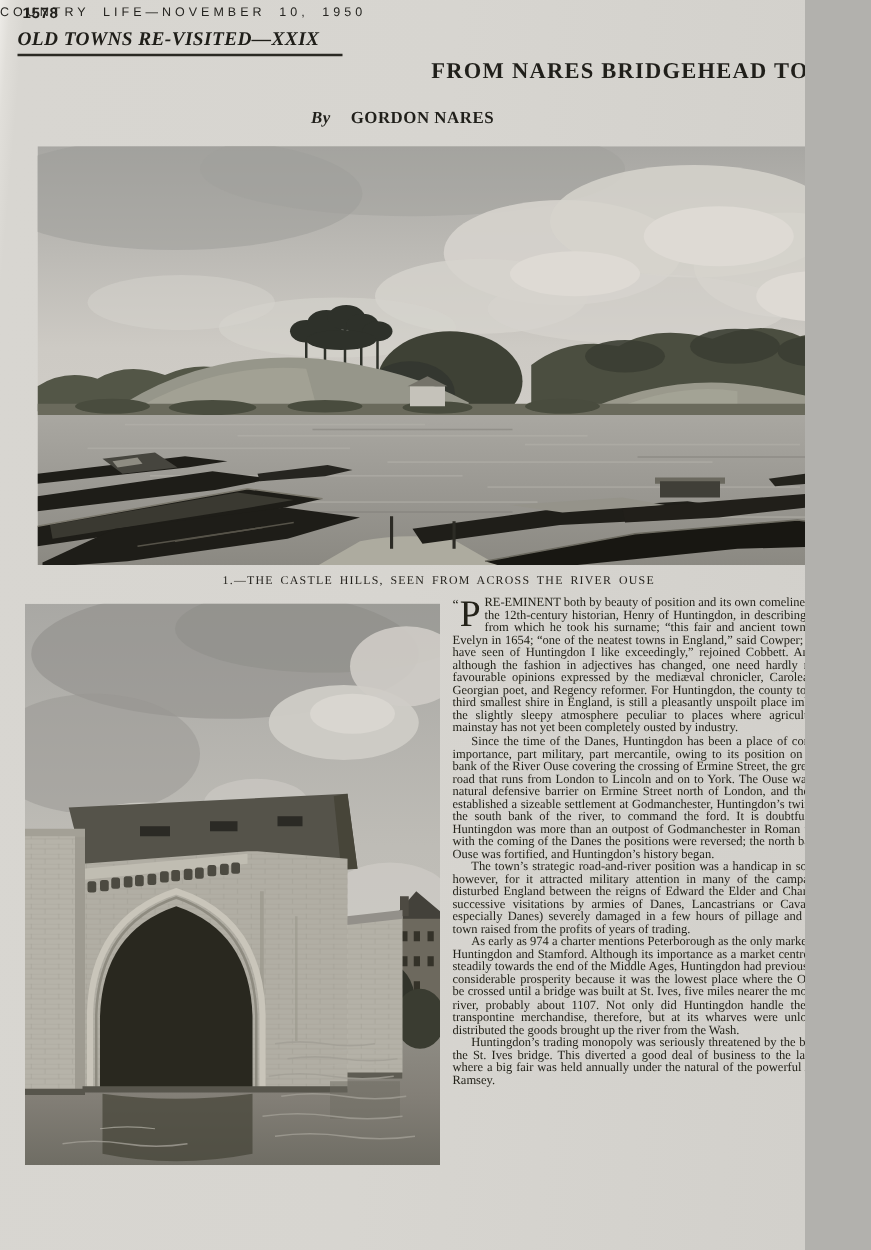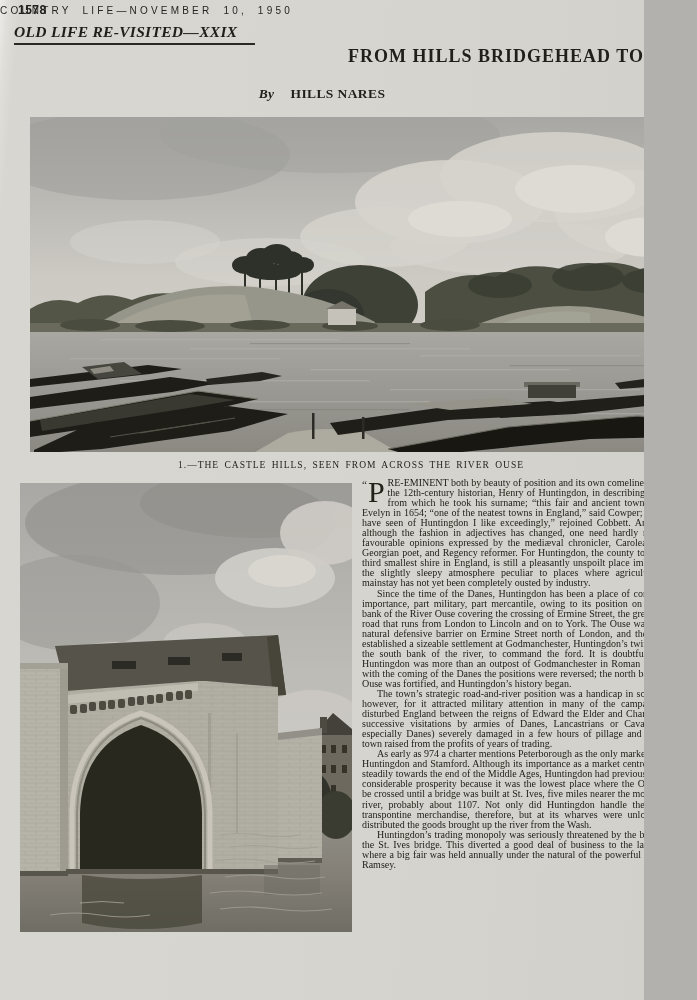--- a/index.html
+++ b/index.html
@@ -37,26 +37,26 @@
   .dc{font-size:30px;line-height:25px;font-weight:normal;}
   svg{display:block;}
 </style>
 </head>
 <body>
 
 <div class="page">
 
   <div class="page-num">1578</div>
   <div class="journal">COUNTRY LIFE—NOVEMBER 10, 1950</div>
-  <div class="series">OLD LIFE RE-VISITED—XXIX</div>
+  <div class="series">OLD TOWNS RE-VISITED—XXIX</div>
   <div class="subtitle">
-    <div>FROM HILLS BRIDGEHEAD TO</div>
+    <div>FROM NARES BRIDGEHEAD TO</div>
   </div>
   <div class="byline">
-    <span class="by">By</span><span>HILLS NARES</span>
+    <span class="by">By</span><span>GORDON NARES</span>
   </div>
 
   <figure class="photo1">
     <svg viewBox="0 0 642 335" width="642" height="335">
       <defs>
         <linearGradient id="sky1" x1="0" y1="0" x2="0" y2="1">
           <stop offset="0" stop-color="#a8a7a3"></stop>
             <stop offset=".4" stop-color="#bcbab5"></stop>
           <stop offset=".75" stop-color="#cdcac4"></stop>
             <stop offset="1" stop-color="#cfccc6"></stop>

